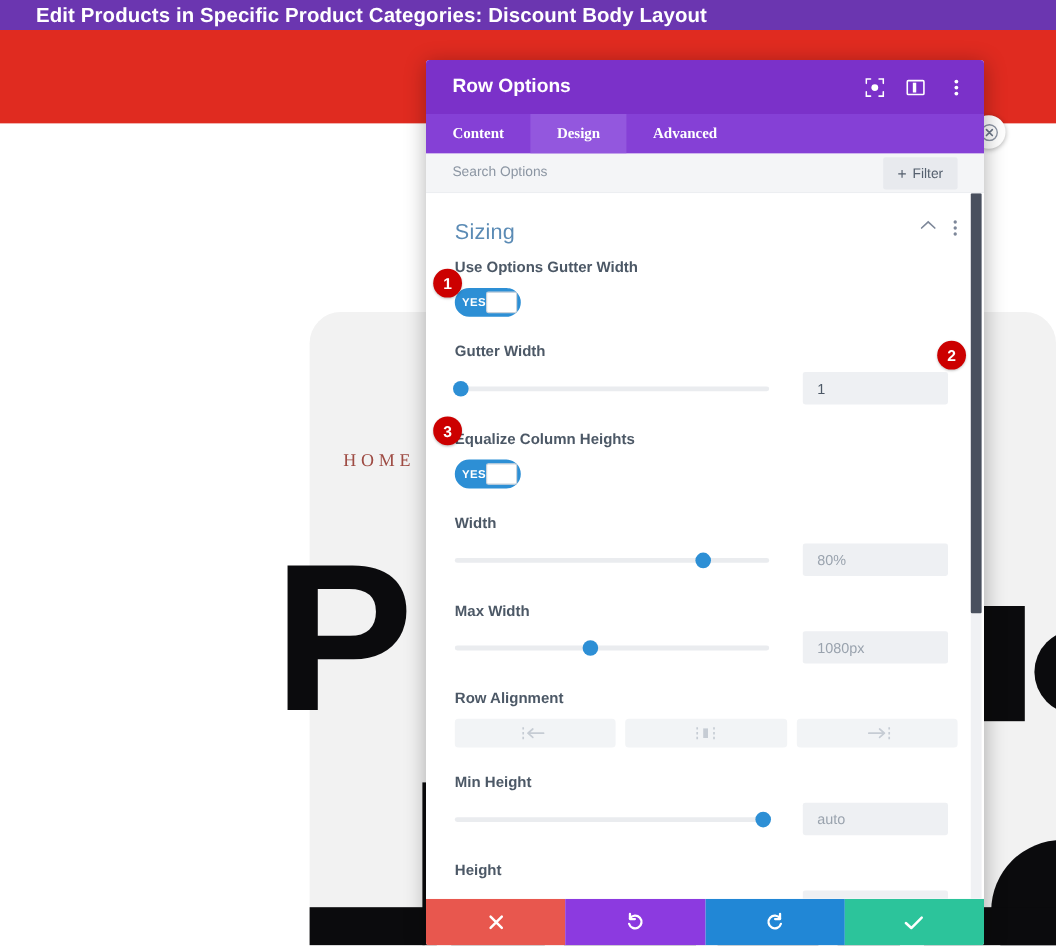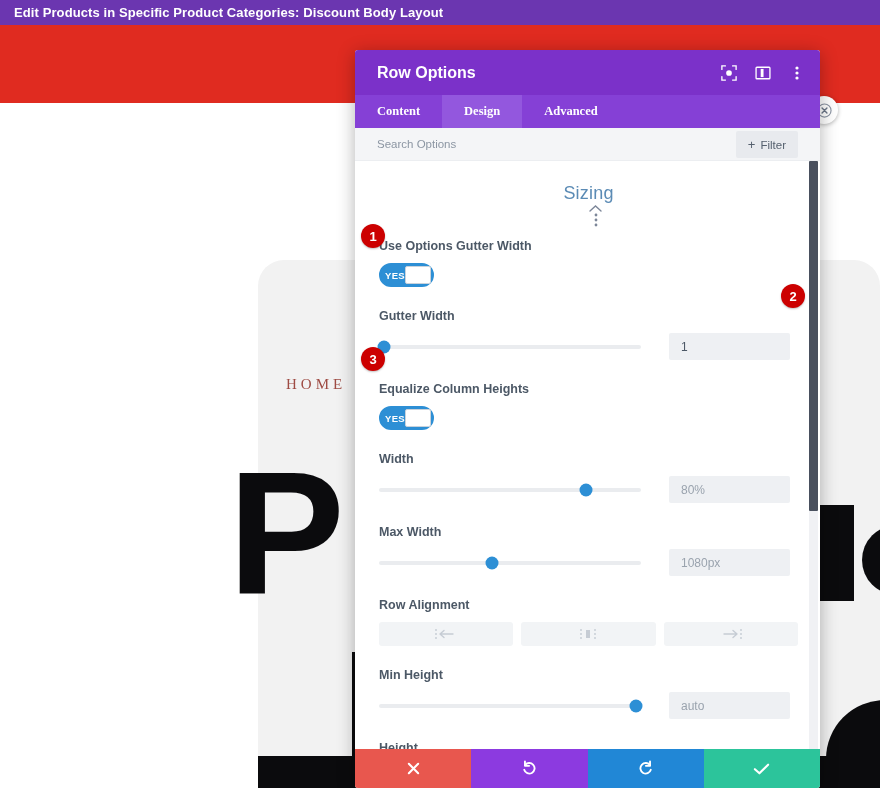--- a/index.html
+++ b/index.html
@@ -11,21 +11,21 @@
   }
   #root { position: relative; width: 880px; height: 788px; overflow: hidden; background:#fff; }
 
   
   .admin-bar {
     position:absolute; left:0; top:0; width:880px; height:25px;
     background:#6b36b0;
     display:flex; align-items:center;
   }
   .admin-bar-title {
-    color:#fff; font-size:13px; font-weight:bold; padding-left:14px;
+    color:#fff; font-size:17px; font-weight:bold; padding-left:30px;
     letter-spacing:.1px; white-space:nowrap;
   }
 
   
   .site-red-band {
     position:absolute; left:0; top:25px; width:880px; height:78px;
     background:#e02b20;
   }
   .site-white { position:absolute; left:0; top:103px; width:880px; height:685px; background:#ffffff; }
 
@@ -114,21 +114,21 @@
     padding:0 12px; border-radius:2px; cursor:pointer;
   }
   .filter-plus { font-size:13px; line-height:1; }
 
   .modal-body {
     flex:1; overflow:hidden; position:relative; background:#fff;
   }
   .body-inner { padding:0 0 10px 0; position:relative; }
 
   .section-head {
-    display:flex; align-items:center; padding:22px 22px 12px 24px;flex-direction:column;
+    display:flex; align-items:flex-start; padding:22px 22px 12px 24px;
   }
   .section-title { font-size:18px; color:#5b8bb5; font-weight:400; flex:1; letter-spacing:.2px; }
   .sec-ico { color:#7d8799; margin-left:14px; display:flex; align-items:center; cursor:pointer; }
 
   .field { padding:0 22px 0 24px; margin-bottom:22px; }
   .field-label { font-size:12.5px; color:#4c5866; font-weight:bold; margin-bottom:10px; }
 
   
   .toggle-wrap { display:flex; align-items:center; }
   .toggle {

